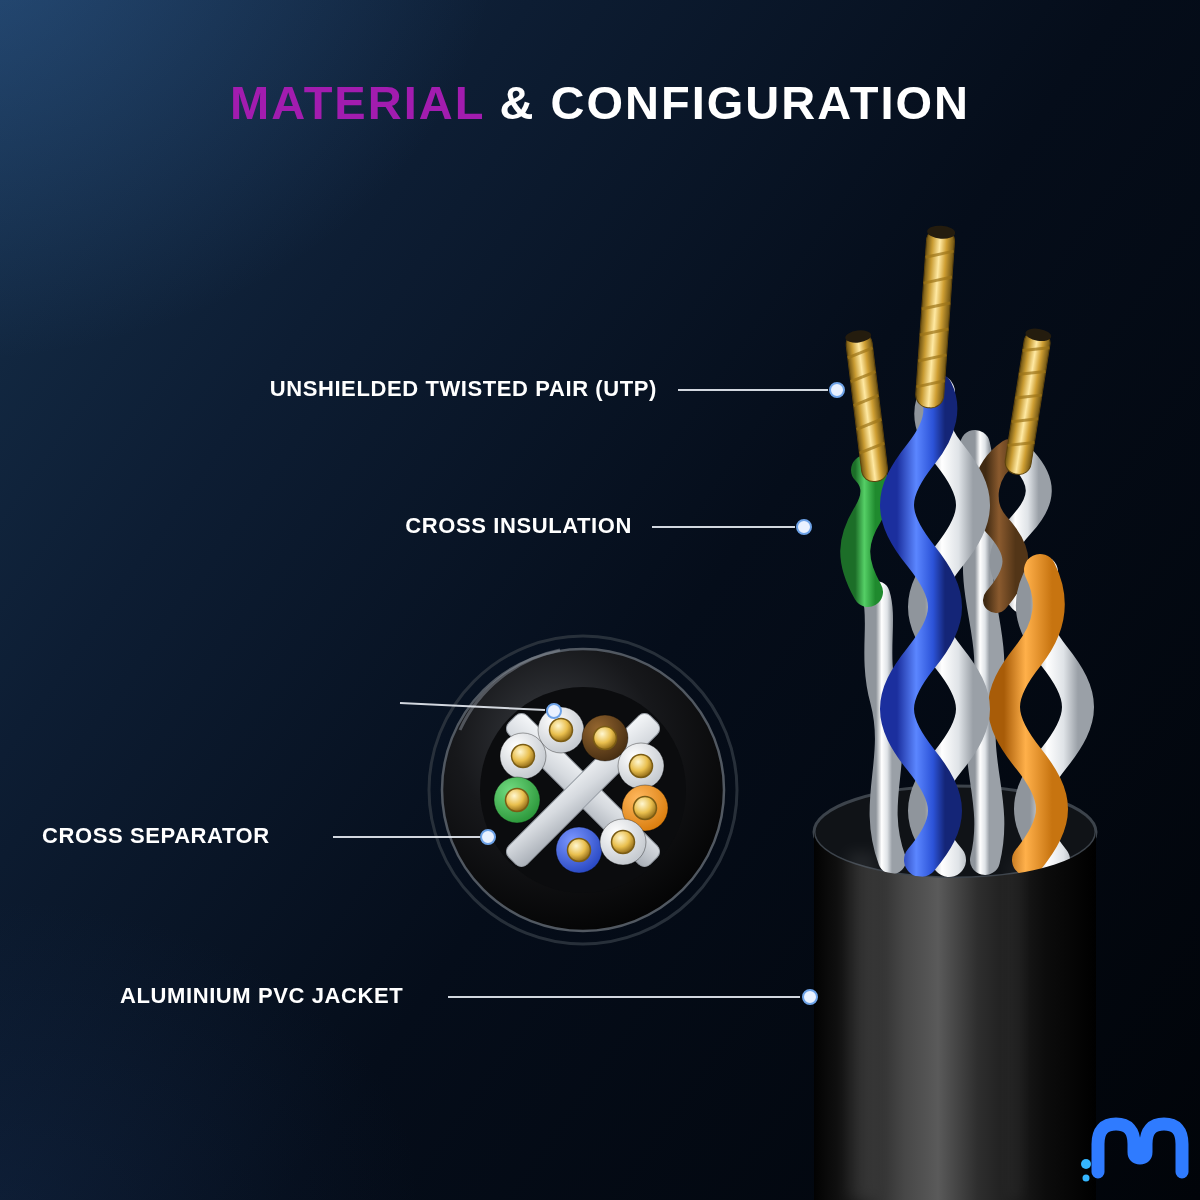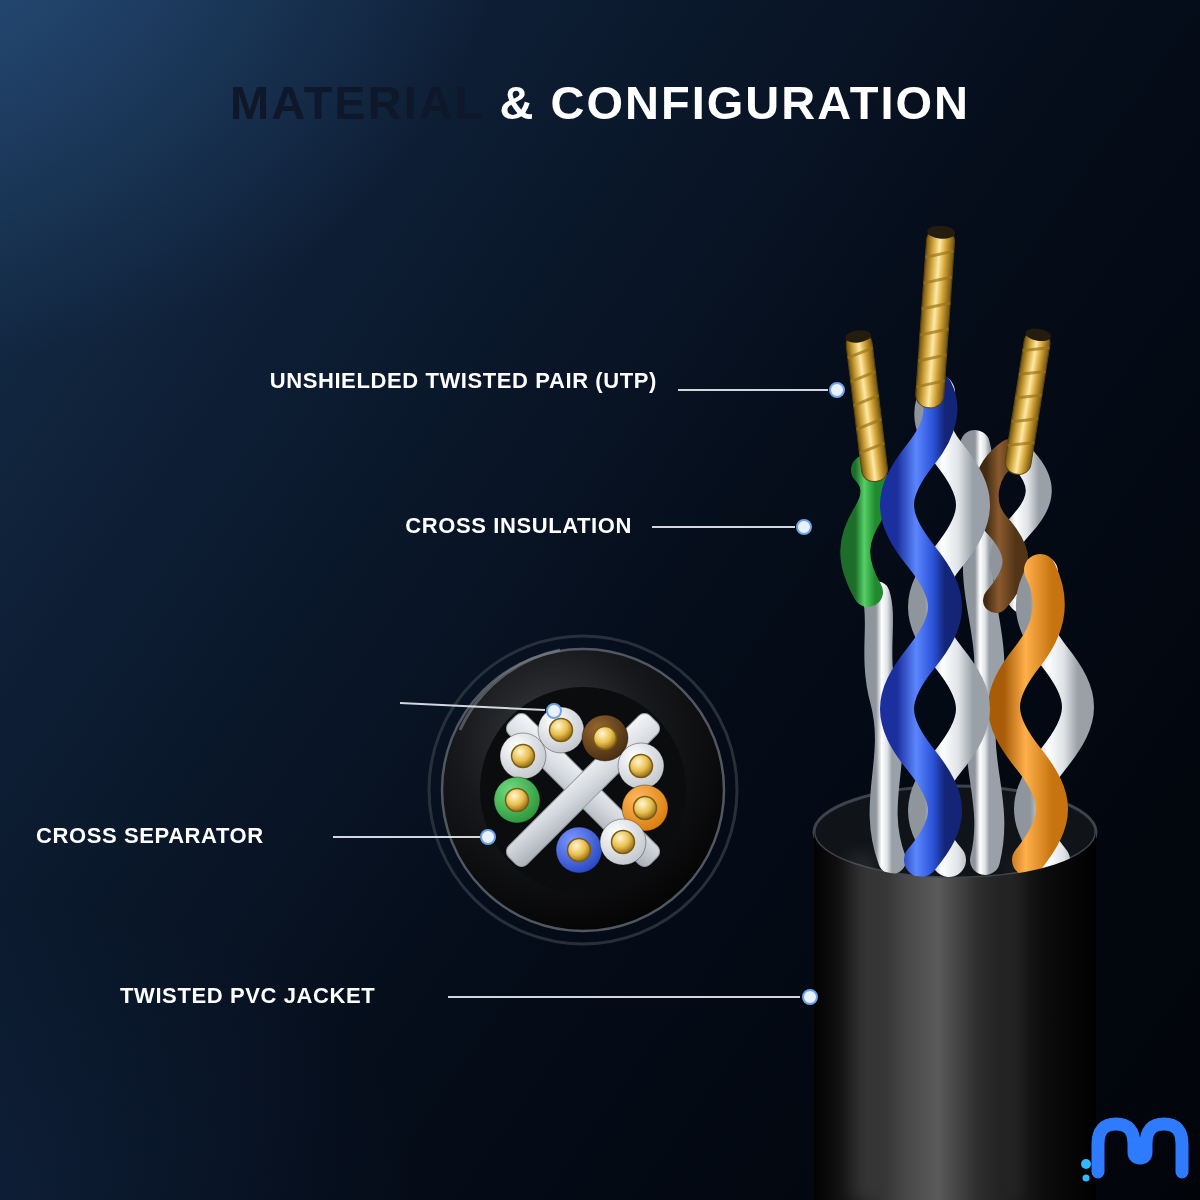--- a/index.html
+++ b/index.html
@@ -10,21 +10,21 @@
       radial-gradient(900px 700px at -5% -6%, rgba(64,120,190,0.38), transparent 62%),
       radial-gradient(700px 500px at 0% 100%, rgba(28,56,100,0.25), transparent 60%),
       linear-gradient(125deg, #16304c 0%, #0d1d33 26%, #050d1a 55%, #010409 100%);
   }
   .stage{position:absolute;inset:0;}
   .title{
     position:absolute;top:44px;left:0;width:1200px;text-align:center;
     font-size:47px;font-weight:bold;letter-spacing:2px;color:#ffffff;
     white-space:nowrap;
   }
-  .title .hl{color:#0f172a;}
+  .title .hl{color:#a21caf;}
   .callout{
     position:absolute;color:#ffffff;font-weight:bold;font-size:22px;
     letter-spacing:0.6px;white-space:nowrap;
   }
   .callout.right-align{text-align:right;}
   .callout .line2{display:block;margin-top:8px;}
   svg.art{position:absolute;inset:0;display:block;}
 </style>
 </head>
 <body>
@@ -232,22 +232,22 @@
 
     <g transform="translate(1092,1108)">
       <path d="M6,64 V36 Q6,16 24,16 Q42,16 42,36 V44 Q42,50 48,50 Q54,50 54,44 V36 Q54,16 72,16 Q90,16 90,36 V64" fill="none" stroke="#2F7BFF" stroke-width="13" stroke-linecap="round" stroke-linejoin="round"></path>
       <circle cx="-6" cy="56" r="5" fill="#35b6ff"></circle>
       <circle cx="-6" cy="70" r="3.5" fill="#35b6ff"></circle>
     </g>
   </svg>
 
   <h1 class="title"><span class="hl">MATERIAL</span><span> &amp; CONFIGURATION</span></h1>
 
-  <div class="callout right-align" style="top:368px; right:543px;">UNSHIELDED TWISTED PAIR (UTP)</div>
+  <div class="callout right-align" style="top:376px; right:543px;">UNSHIELDED TWISTED PAIR (UTP)</div>
 
   <div class="callout right-align" style="top:513px; right:568px;">CROSS INSULATION</div>
 
 
-  <div class="callout" style="top:823px; left:36px;">CROSS SEPARATOR</div>
-
-  <div class="callout" style="top:983px; left:120px;">TWISTED PVC JACKET</div>
+  <div class="callout" style="top:823px; left:42px;">CROSS SEPARATOR</div>
+
+  <div class="callout" style="top:983px; left:120px;">ALUMINIUM PVC JACKET</div>
 
 </div>
 
 </body></html>

